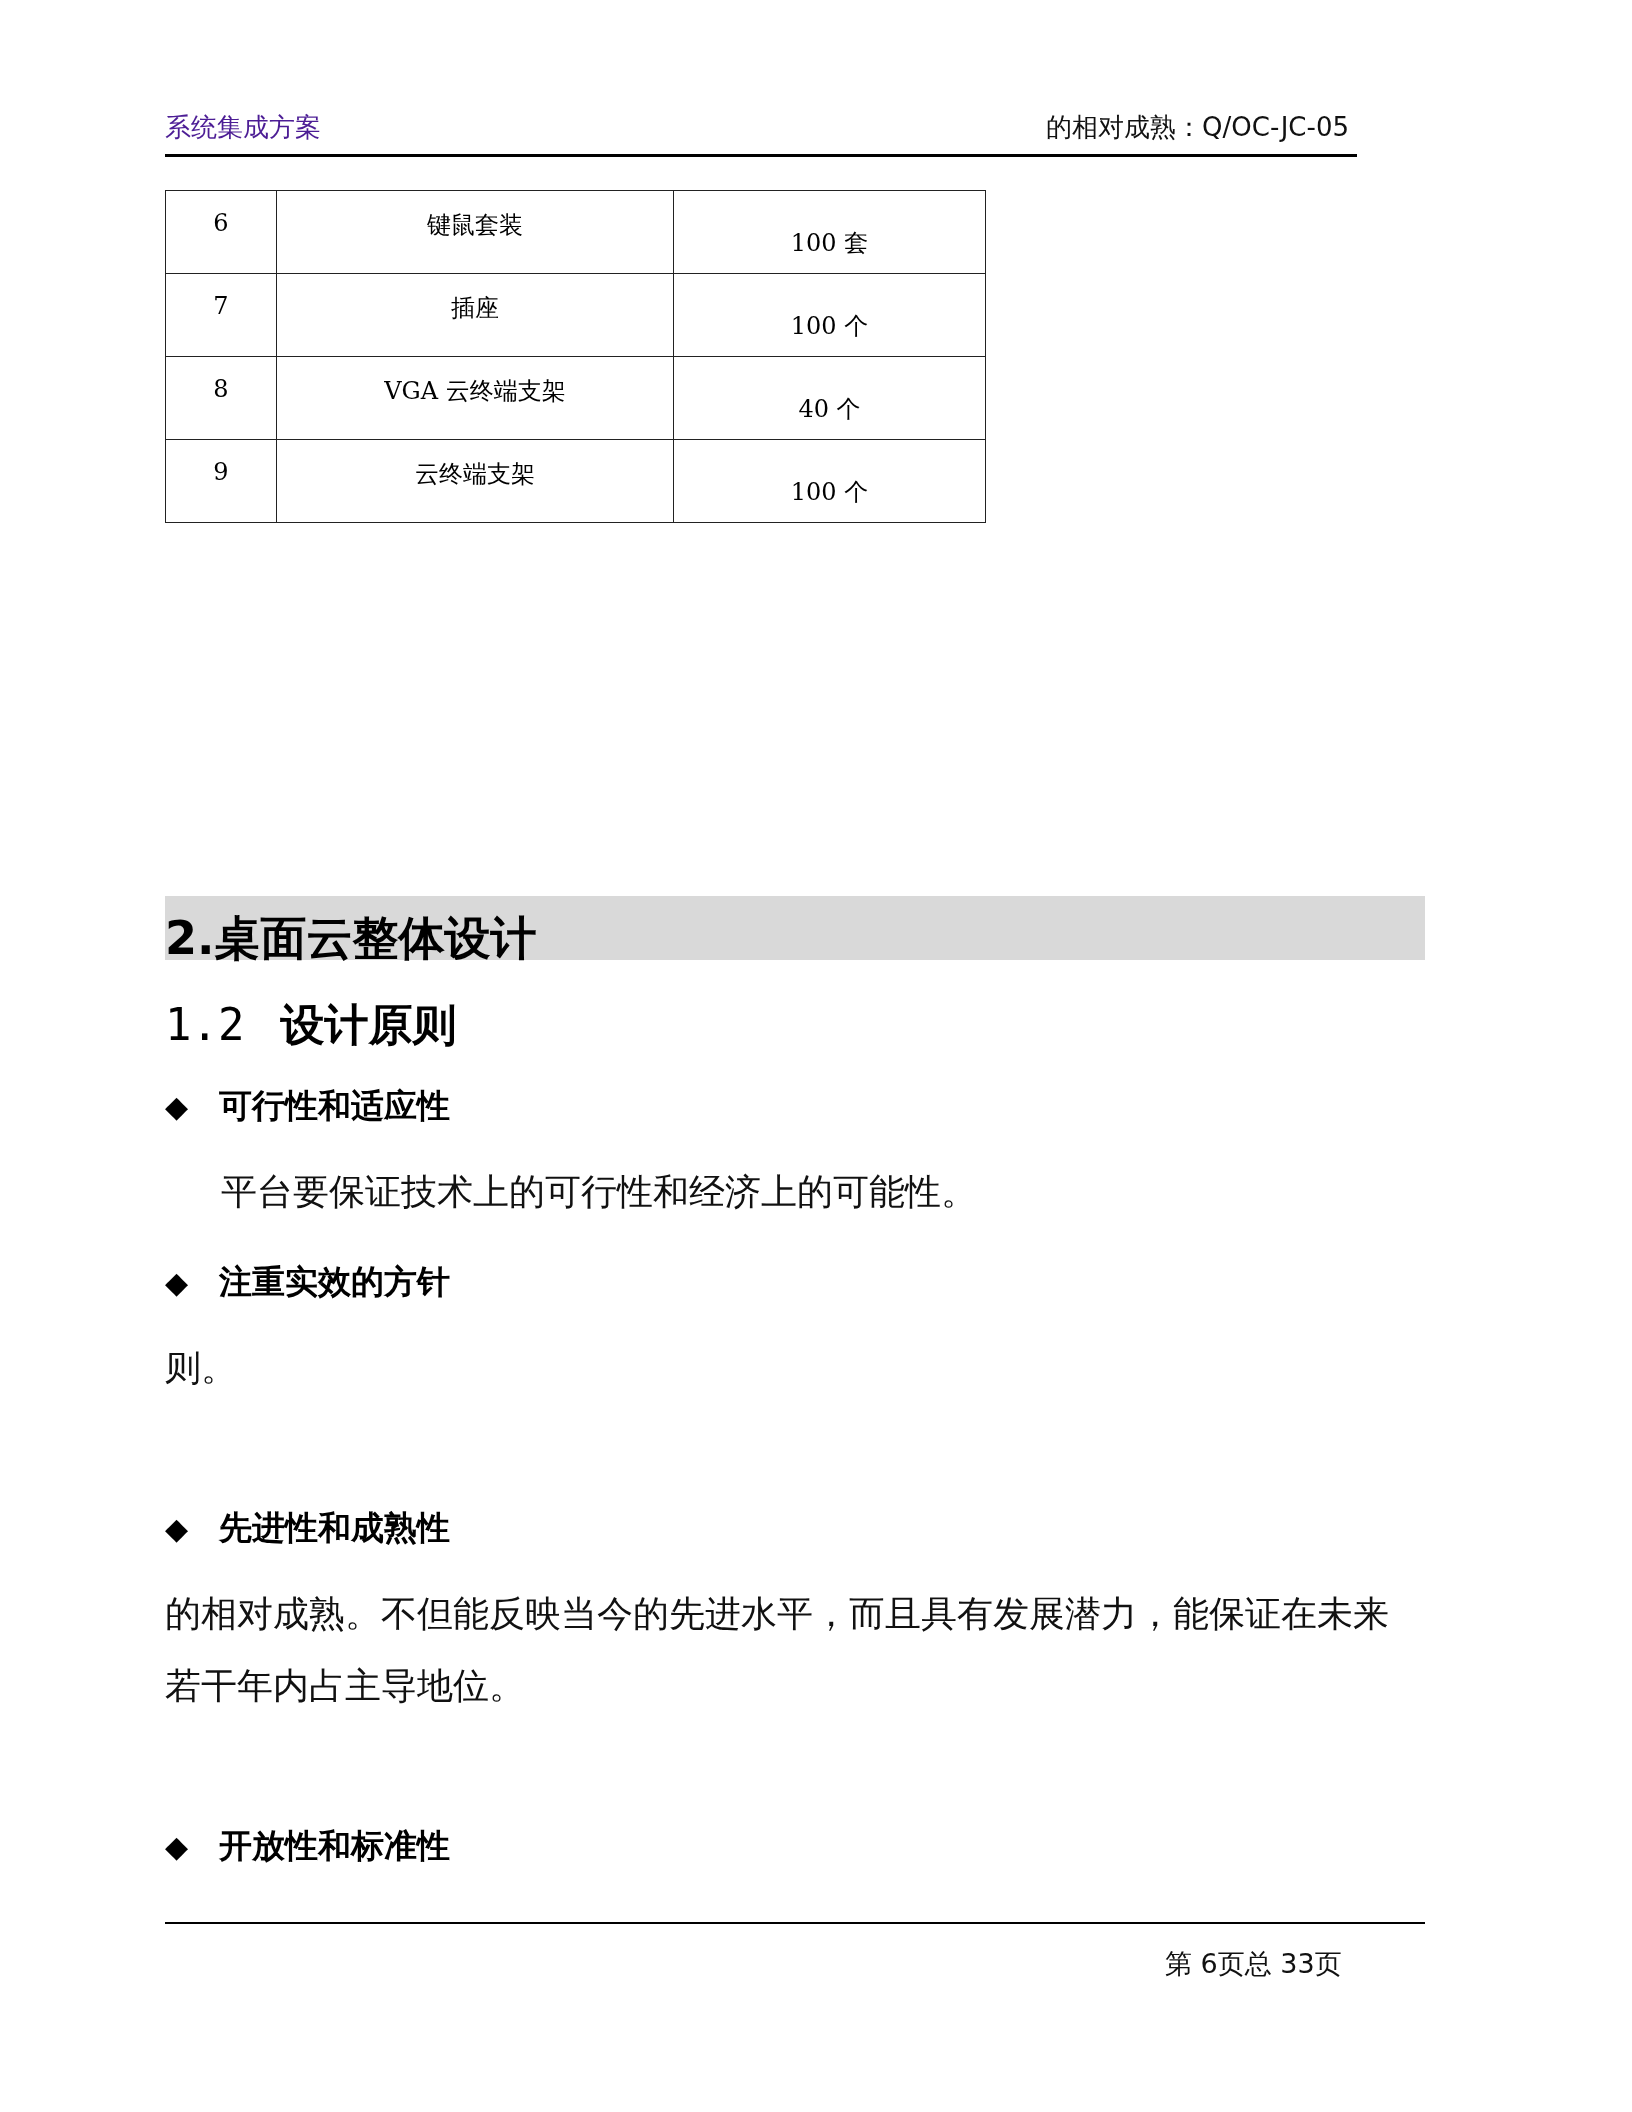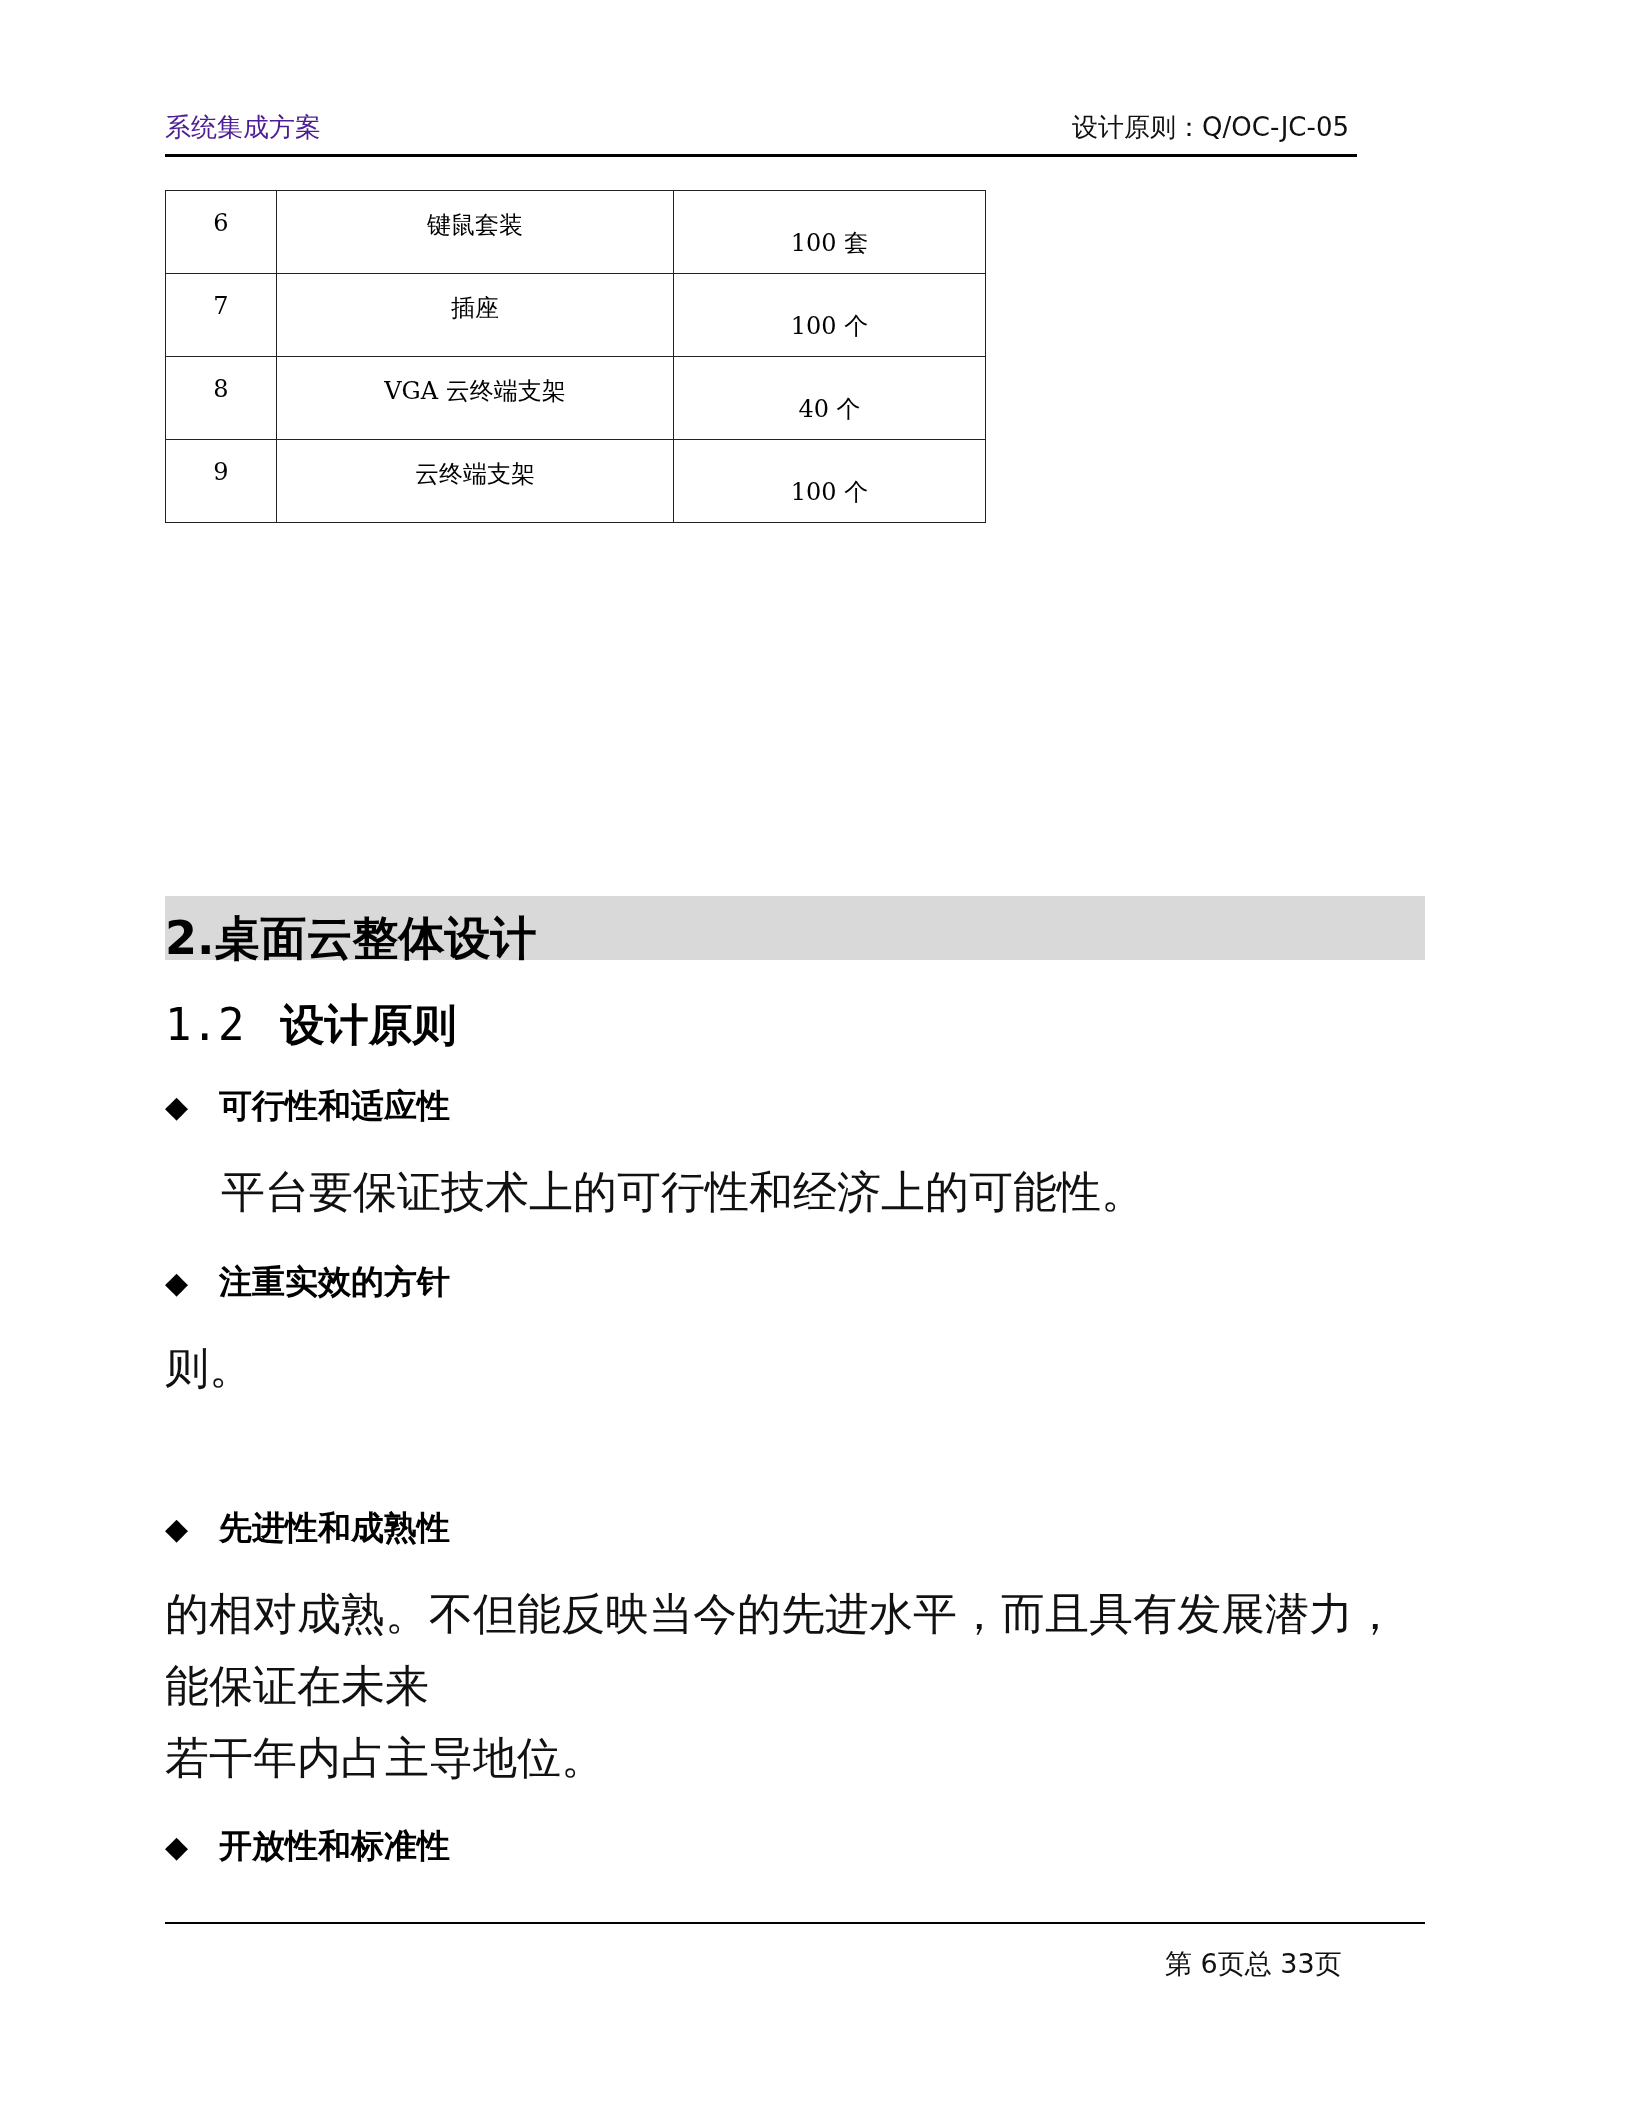--- a/index.html
+++ b/index.html
@@ -19,31 +19,31 @@
   td .t-top { display: block; margin-top: 18px; }
   td .t-mid { display: block; margin-top: 36px; }
 
   .sec-bar { left: 165px; top: 896px; width: 1260px; height: 64px; background: #d9d9d9; }
   .sec-title { left: 165px; top: 908px; font-size: 46px; font-weight: bold; font-family: "DejaVu Sans", "Liberation Sans", sans-serif; }
   .sub-title { left: 165px; top: 996px; font-size: 44px; font-weight: bold; font-family: "DejaVu Sans", "Liberation Sans", sans-serif; }
   .sub-title .num { font-family: "DejaVu Sans Mono", "Liberation Mono", monospace; font-weight: normal; margin-right: 36px; }
 
   .bullet { left: 165px; font-size: 33px; font-weight: bold; font-family: "DejaVu Sans", "Liberation Sans", sans-serif; display:flex; align-items:center; }
   .bullet .dia { display:inline-block; width: 24px; font-size: 30px; margin-right: 30px; }
-  .para { left: 165px; width: 1262px; font-size: 44px; line-height: 72px; font-family: "DejaVu Serif", "Liberation Serif", serif; color:#111; }
+  .para { left: 165px; width: 1262px; font-size: 36px; line-height: 72px; font-family: "DejaVu Serif", "Liberation Serif", serif; color:#111; }
   .para .indent { display:inline-block; width: 56px; }
 
   .ftr-line { left: 165px; top: 1922px; width: 1260px; height: 2px; background: #000; }
   .ftr-text { left: 1165px; top: 1946px; font-size: 27px; font-family: "DejaVu Sans", "Liberation Sans", sans-serif; color:#111; }
 </style>
 </head>
 <body>
 
 <div class="abs hdr-left">系统集成方案</div>
-<div class="abs hdr-right"><span>设计原则：</span><span>Q/OC-JC-05</span></div>
+<div class="abs hdr-right"><span>的相对成熟：</span><span>Q/OC-JC-05</span></div>
 <div class="abs hdr-line"></div>
 
 <table class="items">
   <tbody>
       <tr>
     <td class="c-no">
           <span class="t-top">6</span>
         </td>
     <td class="c-name">
           <span class="t-top">键鼠套装</span>

